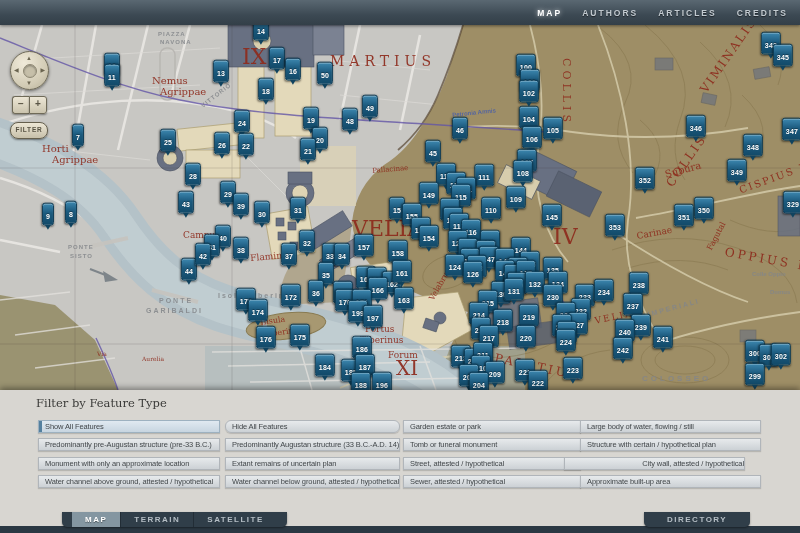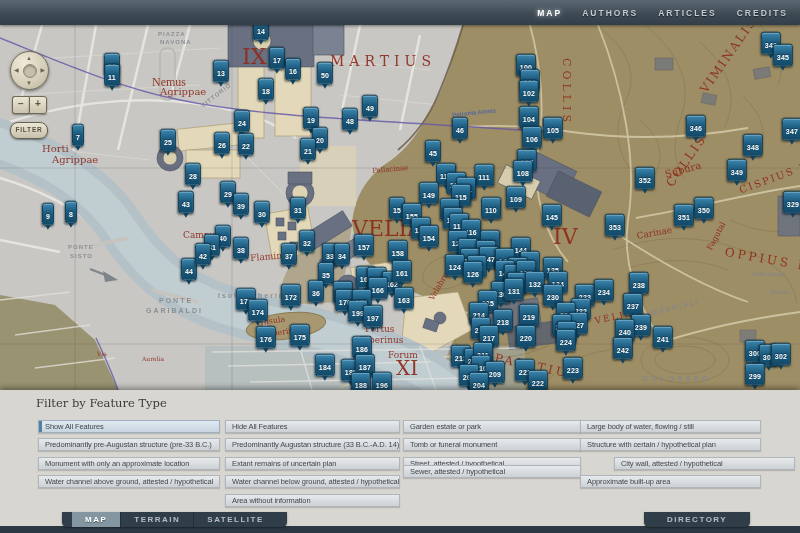--- a/index.html
+++ b/index.html
@@ -246,21 +246,21 @@
     <div class="alabel" style="left: 242px; top: 46px; font-size: 22px;">IX</div>
 
     <div class="alabel" style="left: 330px; top: 54px; font-size: 14px; letter-spacing: 5px;">MARTIUS</div>
 
     <div class="alabel" style="left: 352px; top: 218px; font-size: 22px;">VELIA</div>
 
     <div class="alabel" style="left: 553px; top: 226px; font-size: 22px;">IV</div>
 
     <div class="alabel" style="left: 396px; top: 358px; font-size: 20px;">XI</div>
 
-    <div class="alabel" style="left: 152px; top: 76px; font-size: 12px; font-family: Liberation Serif, serif;">Nemus</div>
+    <div class="alabel" style="left: 152px; top: 76px; font-size: 10px;">Nemus</div>
 
     <div class="alabel" style="left: 160px; top: 87px; font-size: 10px;">Agrippae</div>
 
     <div class="alabel" style="left: 42px; top: 144px; font-size: 10px;">Horti</div>
 
     <div class="alabel" style="left: 52px; top: 155px; font-size: 10px;">Agrippae</div>
 
     <div class="alabel" style="left: 572px; top: 58px; font-size: 11px; letter-spacing: 4px; transform: rotate(90deg);">COLLIS</div>
 
     <div class="alabel" style="left: 664px; top: 182px; font-size: 12px; letter-spacing: 2px; transform: rotate(-55deg);">COLLIS</div>
@@ -974,52 +974,51 @@
   <div class="zbtn">−</div>
   <div class="zbtn">+</div>
 </div>
 <div class="ctl filterbtn">FILTER</div>
 
 <div class="fpanel">
   <div class="ftitle">Filter by Feature Type</div>
 
     <div class="fbtn active" style="left: 38px; top: 30px; width: 174px;">Show All Features</div>
 
-    <div class="fbtn" style="left: 225px; top: 30px; width: 167px;">Hide All Features</div>
+    <div class="fbtn" style="left: 225px; top: 30px; width: 167px; border-radius: 6px;">Hide All Features</div>
 
     <div class="fbtn" style="left: 403px; top: 30px; width: 170px;">Garden estate or park</div>
 
     <div class="fbtn" style="left: 580px; top: 30px; width: 173px;">Large body of water, flowing / still</div>
 
     <div class="fbtn" style="left: 38px; top: 48px; width: 174px;">Predominantly pre-Augustan structure (pre-33 B.C.)</div>
 
     <div class="fbtn" style="left: 225px; top: 48px; width: 167px;">Predominantly Augustan structure (33 B.C.-A.D. 14)</div>
 
     <div class="fbtn" style="left: 403px; top: 48px; width: 170px;">Tomb or funeral monument</div>
 
     <div class="fbtn" style="left: 580px; top: 48px; width: 173px;">Structure with certain / hypothetical plan</div>
 
     <div class="fbtn" style="left: 38px; top: 67px; width: 174px;">Monument with only an approximate location</div>
 
     <div class="fbtn" style="left: 225px; top: 67px; width: 167px;">Extant remains of uncertain plan</div>
 
     <div class="fbtn" style="left: 403px; top: 67px; width: 170px;">Street, attested / hypothetical</div>
 
-    <div class="fbtn" style="left: 614px; top: 67px; width: 173px;">City wall, attested / hypothetical</div>
+    <div class="fbtn" style="left: 564px; top: 67px; width: 173px; text-align: right;">City wall, attested / hypothetical</div>
 
     <div class="fbtn" style="left: 38px; top: 85px; width: 174px;">Water channel above ground, attested / hypothetical</div>
 
     <div class="fbtn" style="left: 225px; top: 85px; width: 167px; text-align: center;">Water channel below ground, attested / hypothetical</div>
 
-    <div class="fbtn" style="left: 403px; top: 75px; width: 170px;">Sewer, attested / hypothetical</div>
+    <div class="fbtn" style="left: 403px; top: 85px; width: 170px;">Sewer, attested / hypothetical</div>
 
     <div class="fbtn" style="left: 580px; top: 85px; width: 173px;">Approximate built-up area</div>
 
 
-    <div class="fbtn" style="left: 225px; top: 104px; width: 167px;">Area without information</div>
 
 </div>
 
 <div class="bottombar"></div>
 <div class="tabgroup tg-left">
 
     <div class="tab active">MAP</div>
 
     <div class="tab">TERRAIN</div>
 

